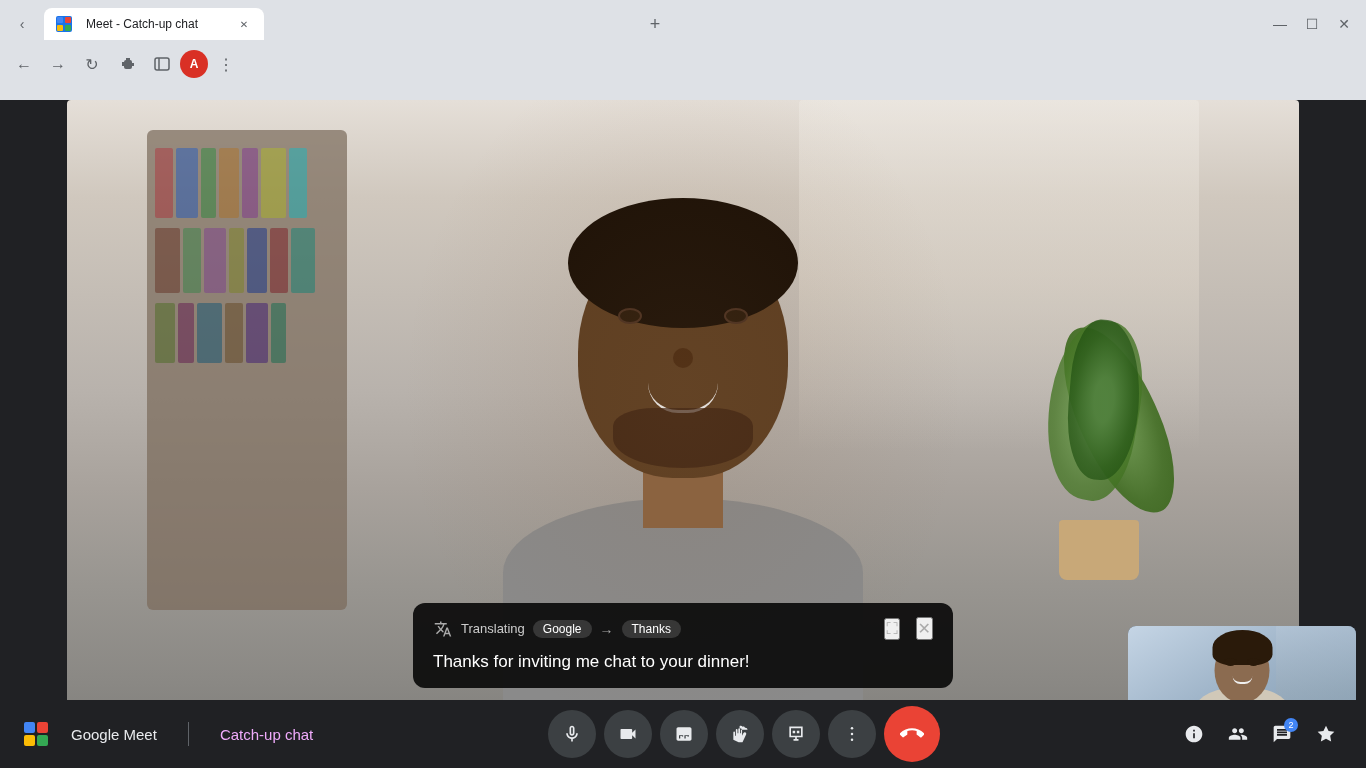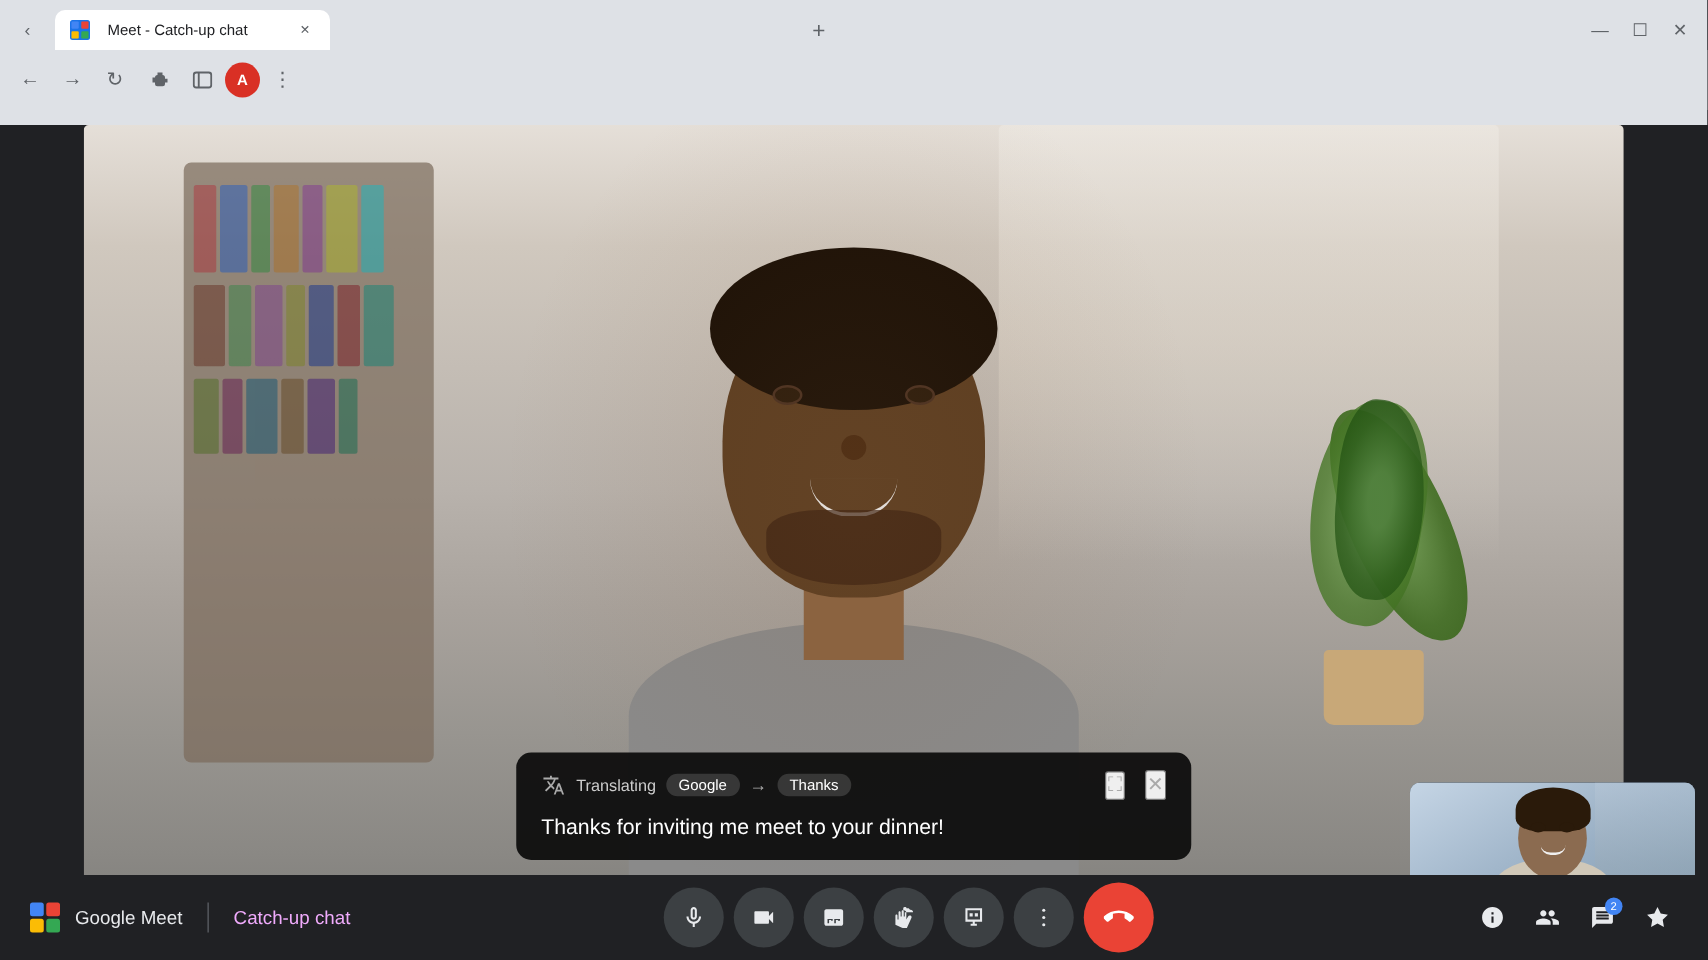--- a/index.html
+++ b/index.html
@@ -289,21 +289,21 @@
       right: 0;
       height: 68px;
       background: #202124;
       display: flex;
       align-items: center;
       padding: 0 20px;
     }
     .meet-logo {
       display: flex;
       align-items: center;
-      gap: 8px;
+      gap: 19px;
       text-align: right;
     }
     .meet-logo-icon {
       width: 32px;
       height: 32px;
       display: flex;
       align-items: center;
       justify-content: center;
     }
     .google-g {
@@ -634,21 +634,21 @@
             <path d="M12.87 15.07l-2.54-2.51.03-.03A17.52 17.52 0 0014.07 6H17V4h-7V2H8v2H1v2h11.17C11.5 7.92 10.44 9.75 9 11.35 8.07 10.32 7.3 9.19 6.69 8h-2c.73 1.63 1.73 3.17 2.98 4.56l-5.09 5.02L4 19l5-5 3.11 3.11.76-2.04zM18.5 10h-2L12 22h2l1.12-3h4.75L21 22h2l-4.5-12zm-2.62 7l1.62-4.33L19.12 17h-3.24z"></path>
           </svg>
         </div>
         <span class="translation-label">Translating</span>
         <span class="lang-badge">Google</span>
         <span class="arrow-icon">→</span>
         <span class="lang-badge">Thanks</span>
         <button class="translation-expand">⛶</button>
         <button class="translation-close">✕</button>
       </div>
-      <div class="translation-text">Thanks for inviting me meet to your dinner!</div>
+      <div class="translation-text">Thanks for inviting me chat to your dinner!</div>
     </div>
   </div>
 
   <div class="self-video">
     <div class="self-bg-scene">
 
       <div style="position:absolute; right:0; top:0; width:80px; height:100%; background:linear-gradient(to bottom, #b8c8d8 0%, #9aabb8 50%, #8898a8 100%); opacity:0.5;"></div>
 
       <div class="self-person-shape">
         <div class="self-shirt"></div>

